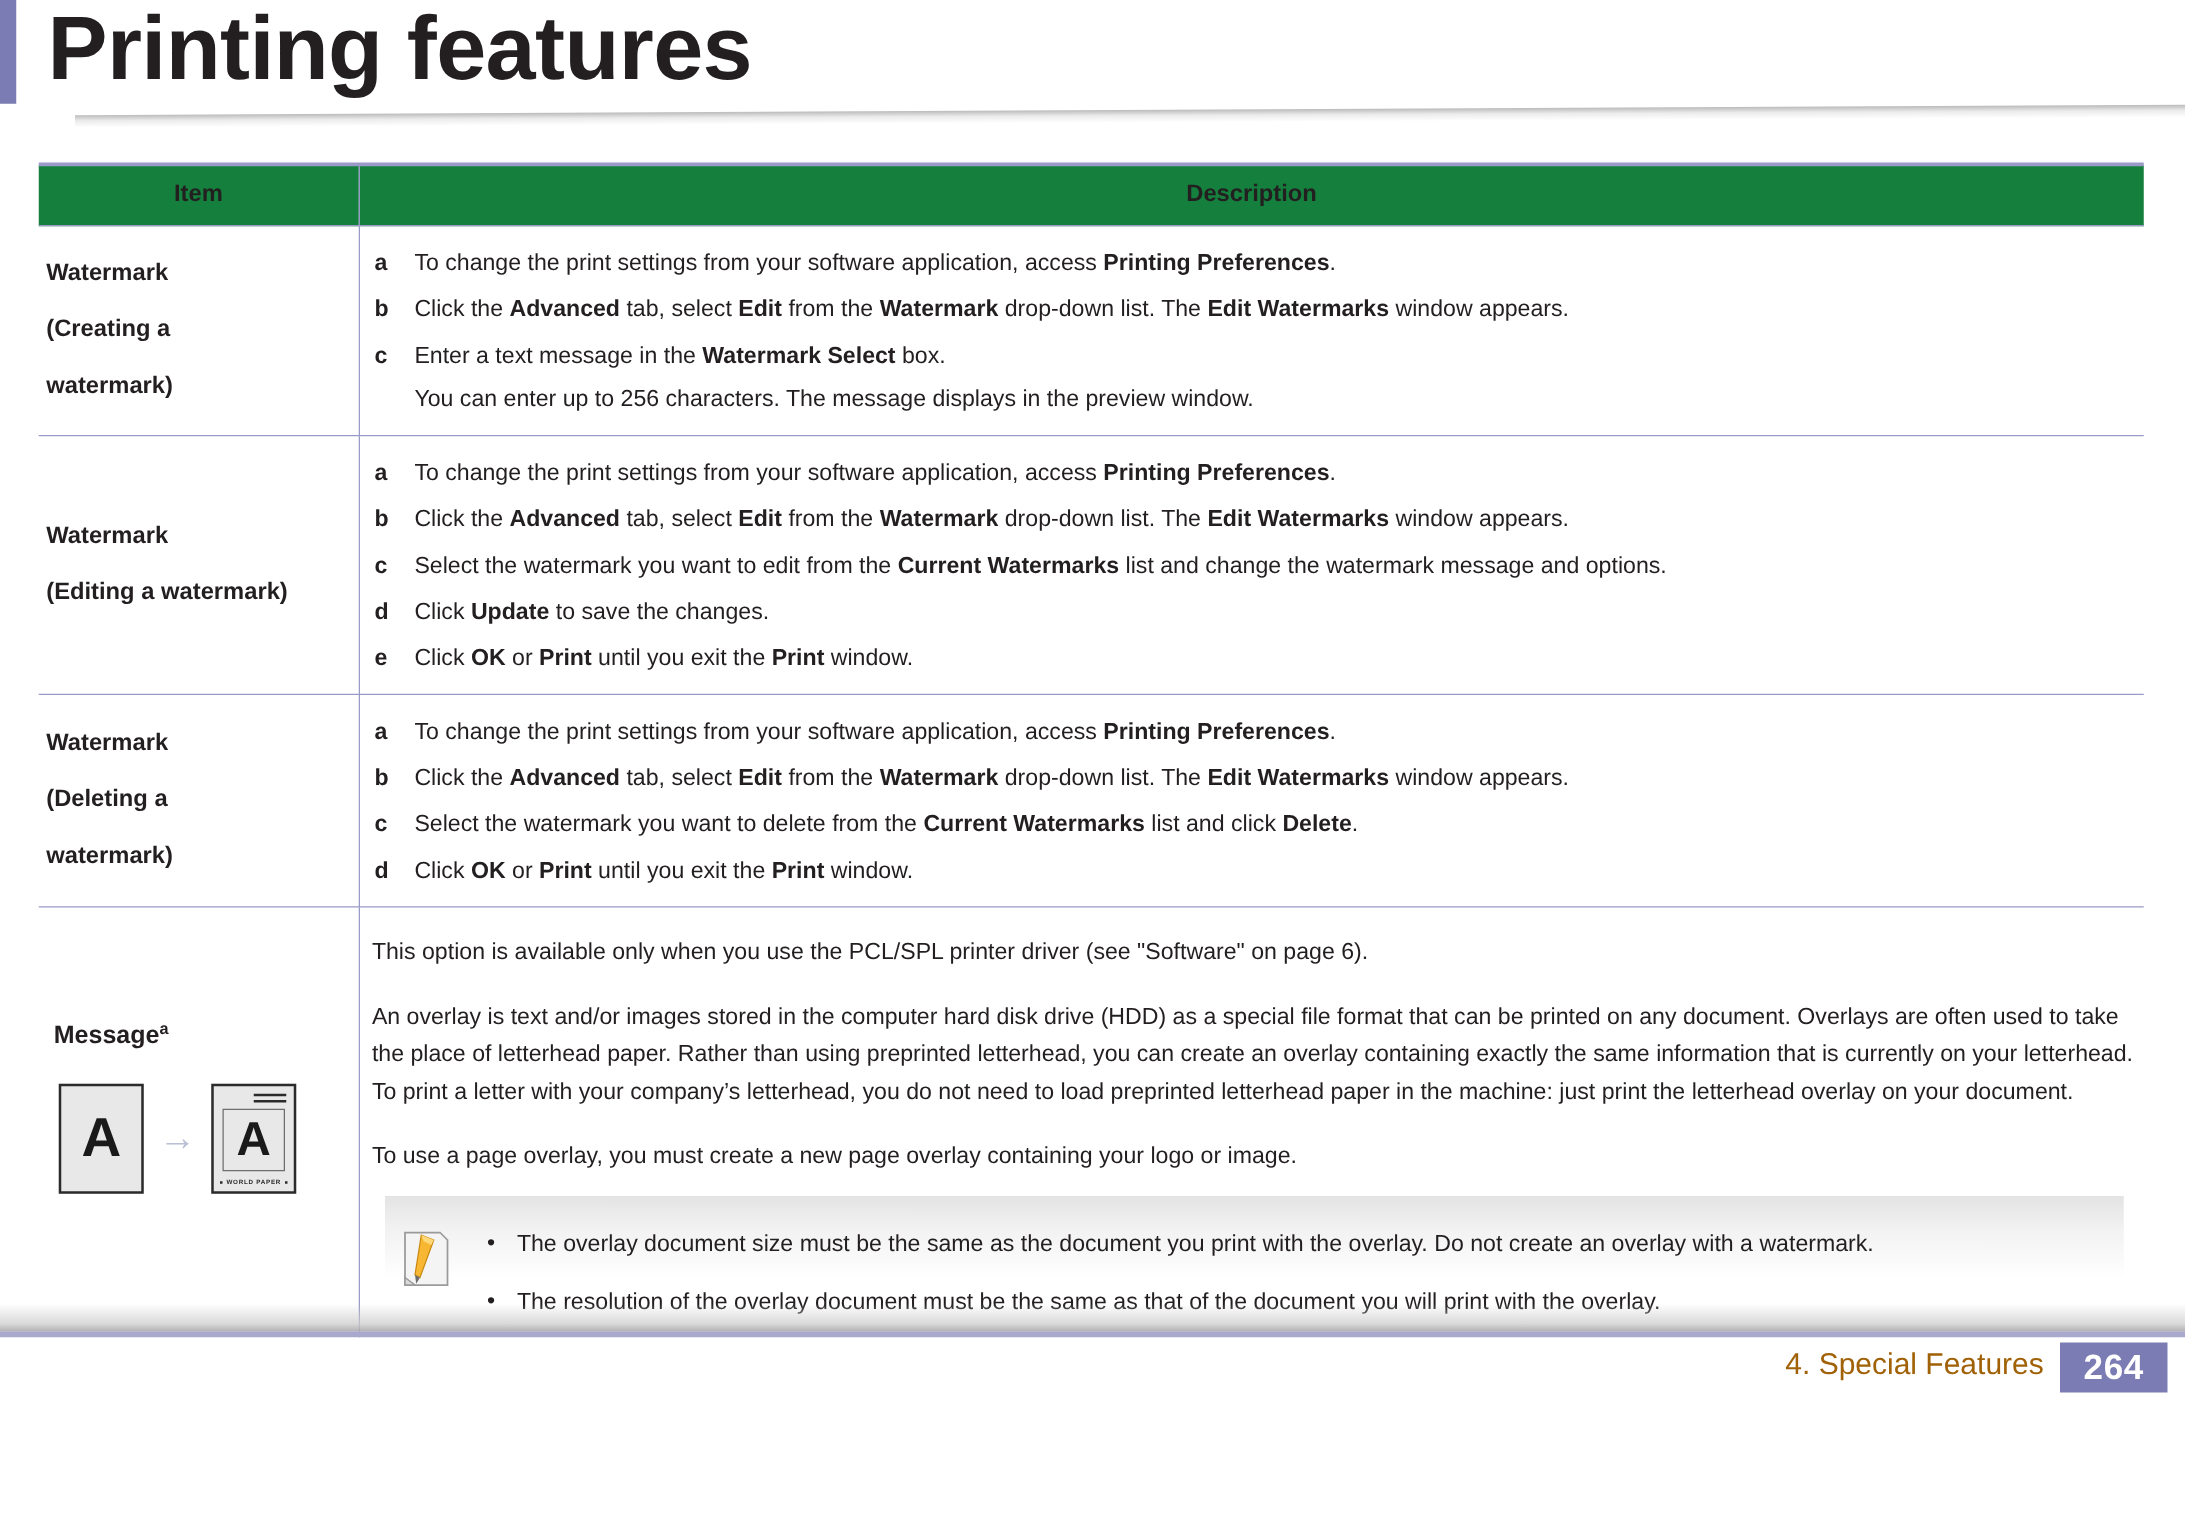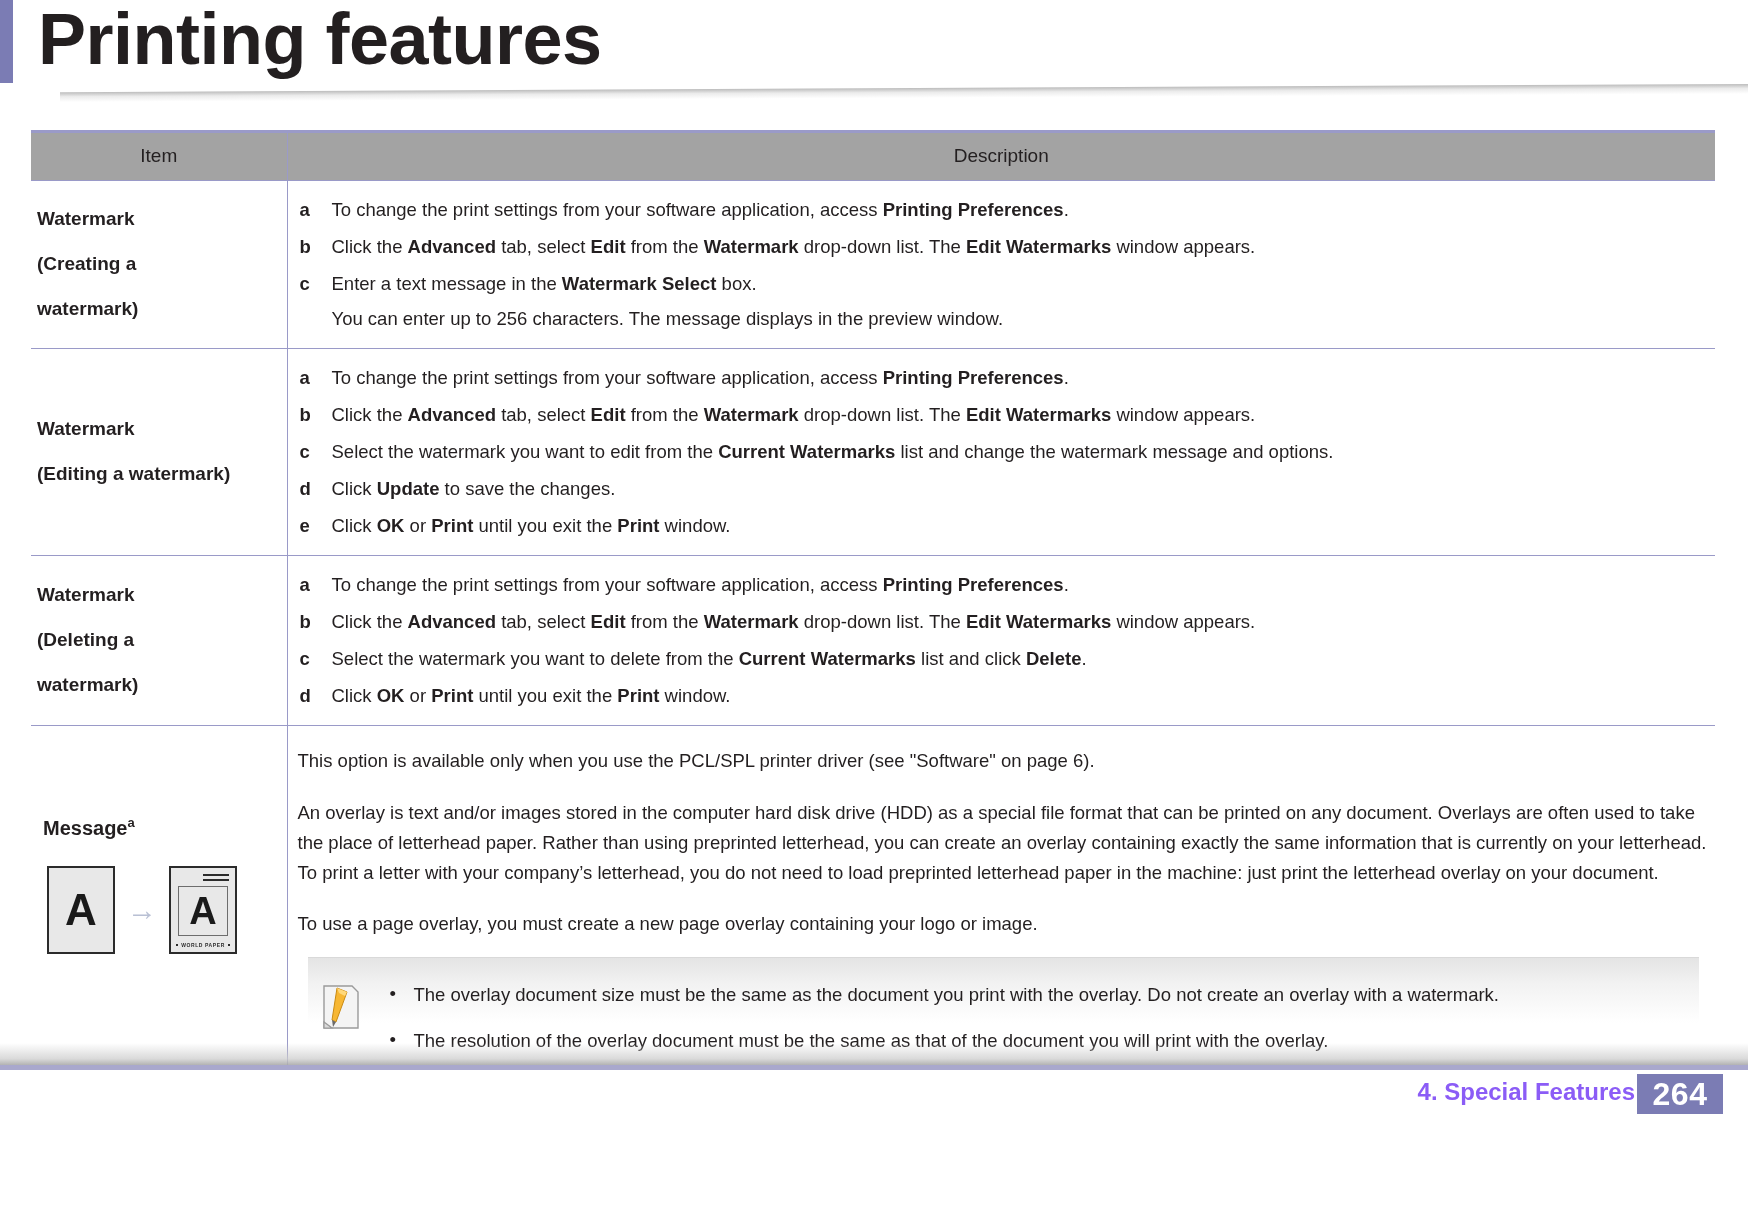--- a/index.html
+++ b/index.html
@@ -57,25 +57,25 @@
     position: absolute;
     left: 31px;
     top: 130px;
     width: 1684px;
     border-collapse: collapse;
     table-layout: fixed;
   }
   .feature-table colgroup .col-item { width: 256px; }
 
   .feature-table thead th {
-    background: #a3a3a3;
+    background: #15803d;
     border-top: 3px solid #9a9ac8;
     border-bottom: 1px solid #9a9ac8;
     font-size: 19px;
-    font-weight: normal;
+    font-weight: bold;
     padding: 12px 0 13px 0;
     color: #231f20;
   }
   .feature-table thead th.th-item {
     border-right: 1px solid #9a9ac8;
   }
 
   .feature-table tbody td {
     border-bottom: 1px solid #9a9ac8;
     vertical-align: top;
@@ -284,33 +284,33 @@
     top: 1070px;
     width: 1748px;
     height: 58px;
     background: #ffffff;
   }
   .footer-text {
     position: absolute;
     right: 113px;
     top: 1078px;
     font-size: 24px;
-    font-weight: bold;
-    color: #8b5cf6;
+    font-weight: normal;
+    color: #a16207;
     white-space: nowrap;
   }
   .footer-page {
     position: absolute;
-    right: 25px;
+    right: 14px;
     top: 1074px;
     width: 86px;
     height: 40px;
     background: #7b7cb4;
     color: #ffffff;
-    font-size: 32px;
+    font-size: 28px;
     font-weight: bold;
     display: flex;
     align-items: center;
     justify-content: center;
     letter-spacing: 0.5px;
   }
 </style>
 </head>
 <body>
 

